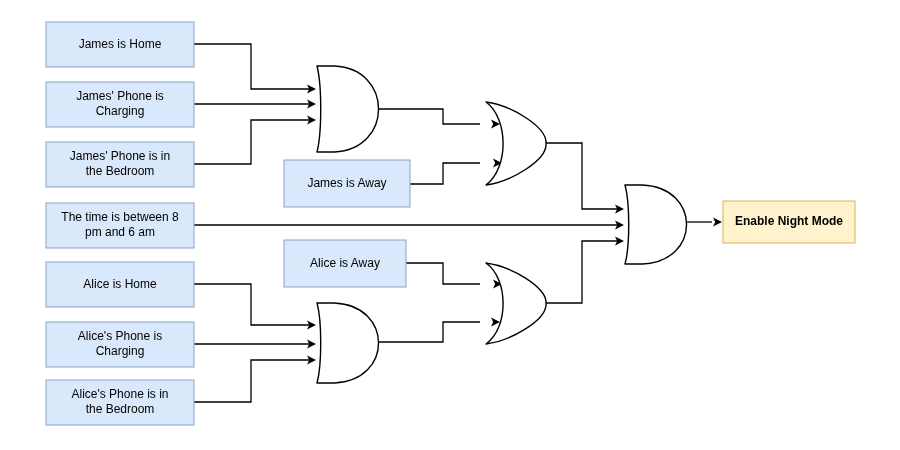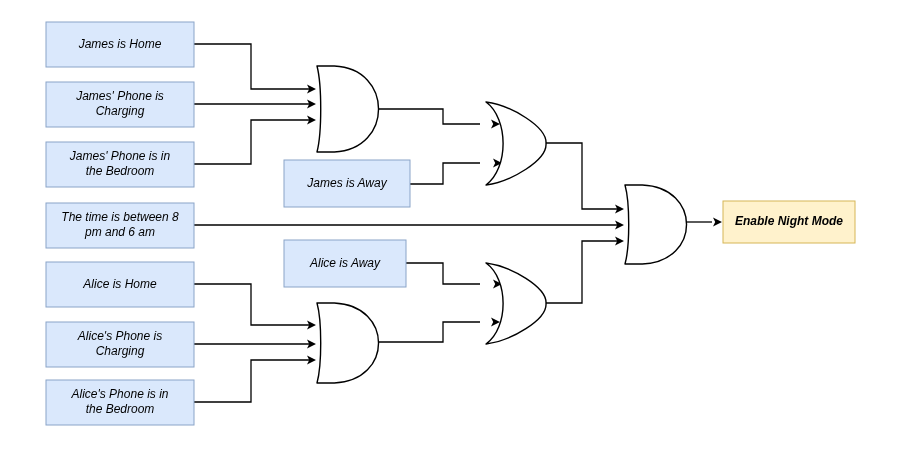--- a/index.html
+++ b/index.html
@@ -10,21 +10,20 @@
   body {
     width: 900px;
     height: 450px;
     font-family: "Liberation Sans", sans-serif;
     overflow: hidden;
   }
   #diagram-root {
     position: relative;
     width: 900px;
     height: 372px;
-    font-style: italic;
   }
   svg.canvas {
     position: absolute;
     top: 0;
     left: 0;
     width: 900px;
     height: 450px;
   }
   .node-box {
     stroke-width: 1;

